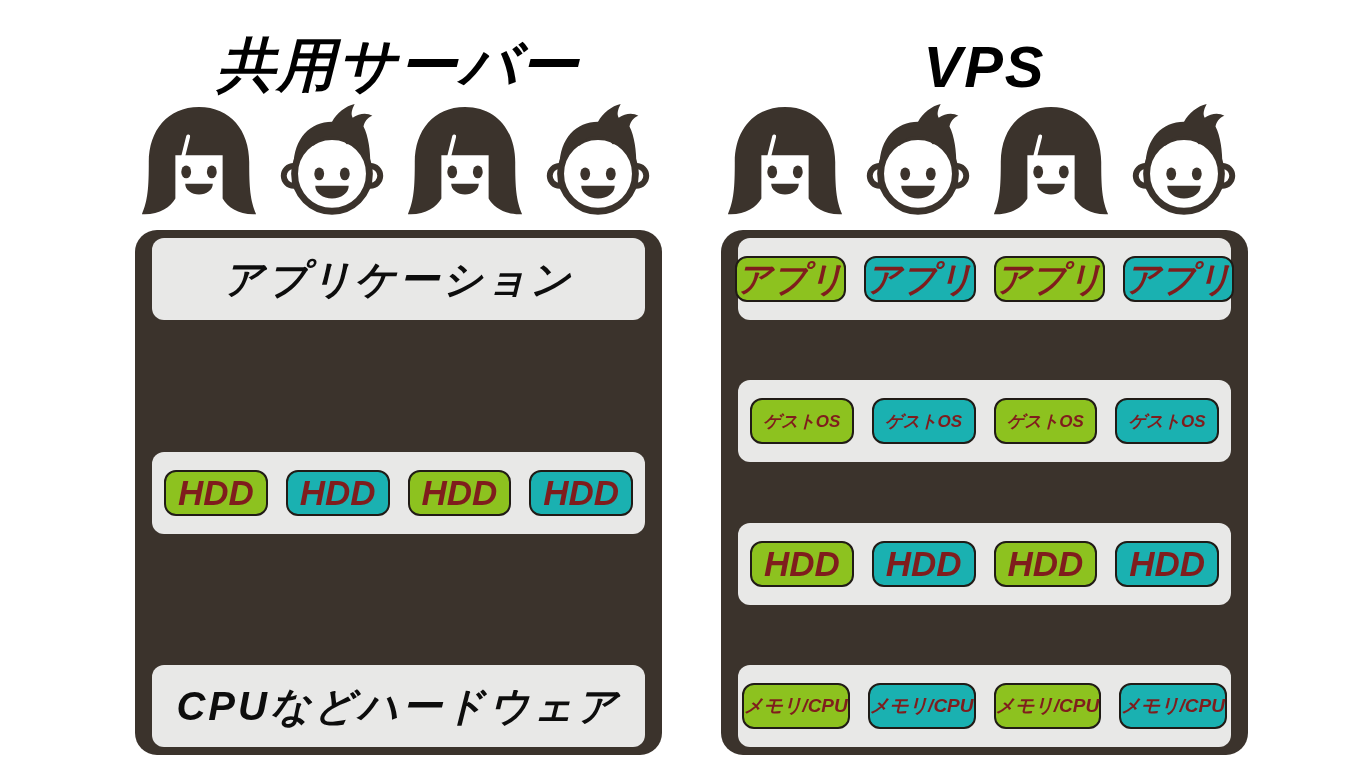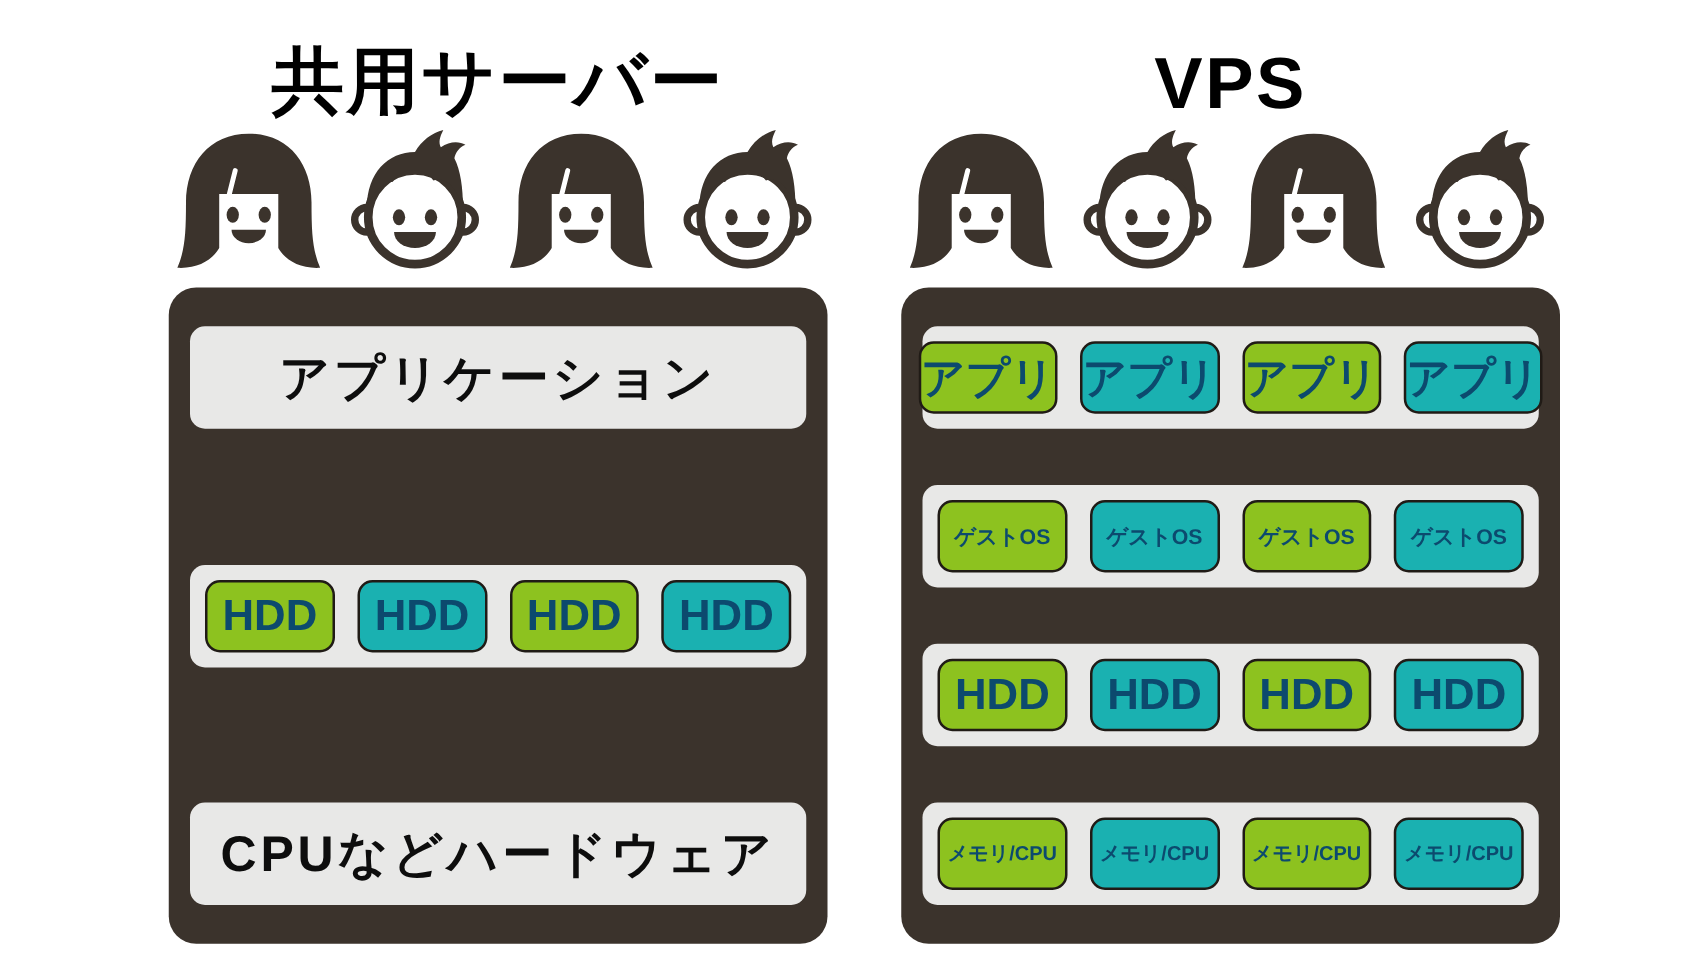--- a/index.html
+++ b/index.html
@@ -1,52 +1,52 @@
 <!DOCTYPE html>
 <html><head>
 <meta charset="utf-8">
 <style>
   html,body{margin:0;padding:0;background:#ffffff;}
   #stage{
     position:relative;width:1366px;height:768px;background:#ffffff;overflow:hidden;
-    font-family:"Liberation Sans","DejaVu Sans",sans-serif;color:#111;
+    font-family:"Liberation Sans","DejaVu Sans",sans-serif;color:#111;font-style:italic;
   }
   .col-title{
     position:absolute;top:28px;width:527px;height:76px;
     display:flex;align-items:center;justify-content:center;
     font-size:58px;font-weight:800;letter-spacing:2px;color:#000;
   }
   .users-row{
     position:absolute;top:99px;width:527px;height:131px;
     display:flex;align-items:flex-end;justify-content:space-between;
   }
   .user-icon{width:128px;height:130px;flex:0 0 auto;}
   .panel{
     position:absolute;top:230px;width:527px;height:525px;
     background:var(--frame);border-radius:22px;box-sizing:border-box;
-    padding:31px 17px;display:flex;flex-direction:column;justify-content:space-between;
+    padding:8px 17px;display:flex;flex-direction:column;justify-content:space-between;
   }
   .row{
     height:82px;background:var(--rowbg);border-radius:12px;
     display:flex;align-items:center;justify-content:center;gap:18px;
     padding:0 12px;box-sizing:border-box;
   }
   .row-label{
     font-size:40px;font-weight:800;letter-spacing:3px;color:#0d0d0d;white-space:nowrap;
   }
   .pill{
-    flex:1 1 0;height:58px;border:2.5px solid #201b16;border-radius:12px;
+    flex:1 1 0;height:46px;border:2.5px solid #201b16;border-radius:12px;
     display:flex;align-items:center;justify-content:center;
-    font-weight:800;color:#0c4a6e;box-sizing:border-box;white-space:nowrap;
+    font-weight:800;color:#7f1d1d;box-sizing:border-box;white-space:nowrap;
   }
   .pill.green{background:var(--green);}
   .pill.teal{background:var(--teal);}
   .pill-lg{font-size:35px;}
   .pill-md{font-size:17px;}
-  .pill-sm{font-size:16px;}
+  .pill-sm{font-size:19px;}
   .left-pos{left:135px;}
   .right-pos{left:721px;}
 </style>
 </head>
 <body>
 
 <div id="stage" style="--frame: #3b332c; --rowbg: #e8e8e7; --green: #8dc21f; --teal: #1ab1b1;">
 
   <div class="col-title left-pos">共用サーバー</div>
   <div class="col-title right-pos">VPS</div>

